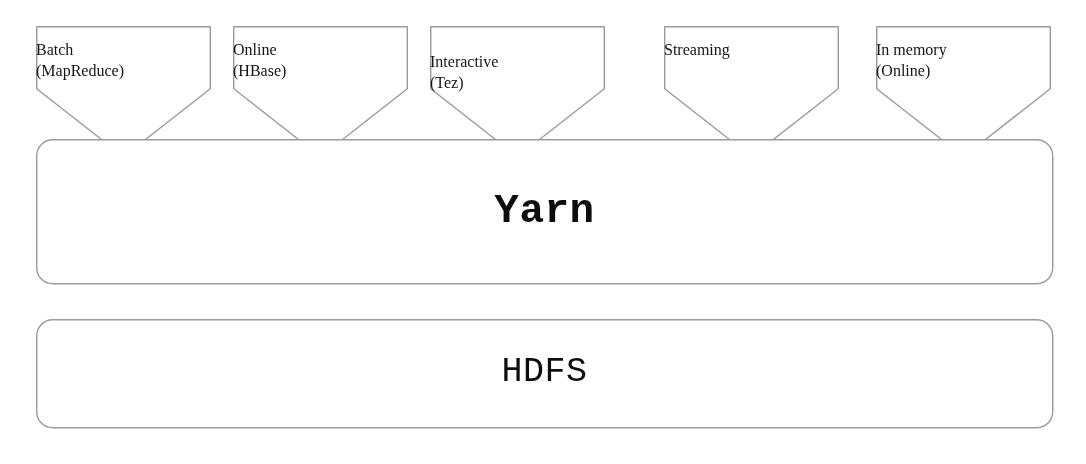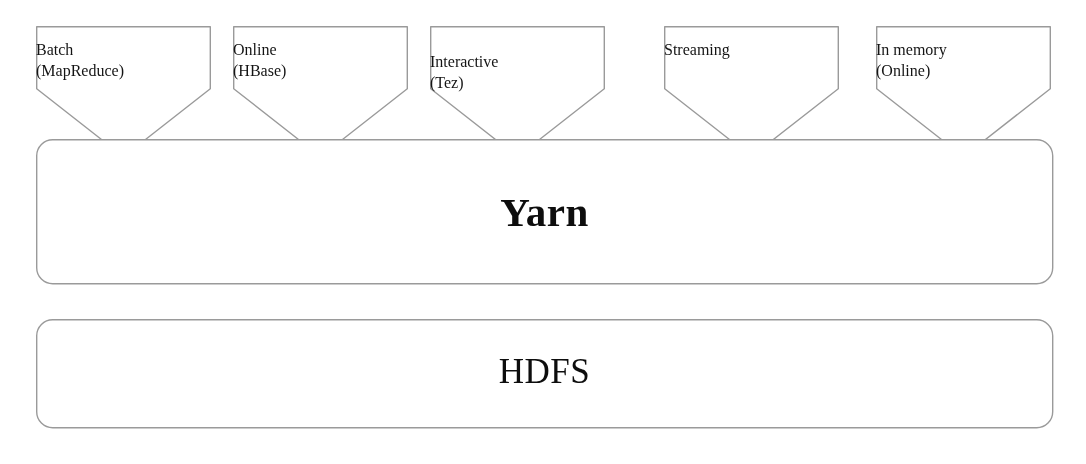--- a/index.html
+++ b/index.html
@@ -45,21 +45,21 @@
     font-family: "Liberation Serif", "DejaVu Serif", serif;
     white-space: nowrap;
   }
   .pentagon-label .line2 {
     display: block;
   }
   .layer-label {
     position: absolute;
     text-align: center;
     color: #0d0d0d;
-    font-family: Liberation Serif, serif;
+    font-family: Liberation Mono, monospace;
     white-space: nowrap;
   }
   #yarn-label {
     font-size: 41px;
     font-weight: bold;
     letter-spacing: 0.5px;
   }
   #hdfs-label {
     font-size: 35px;
     font-weight: normal;

